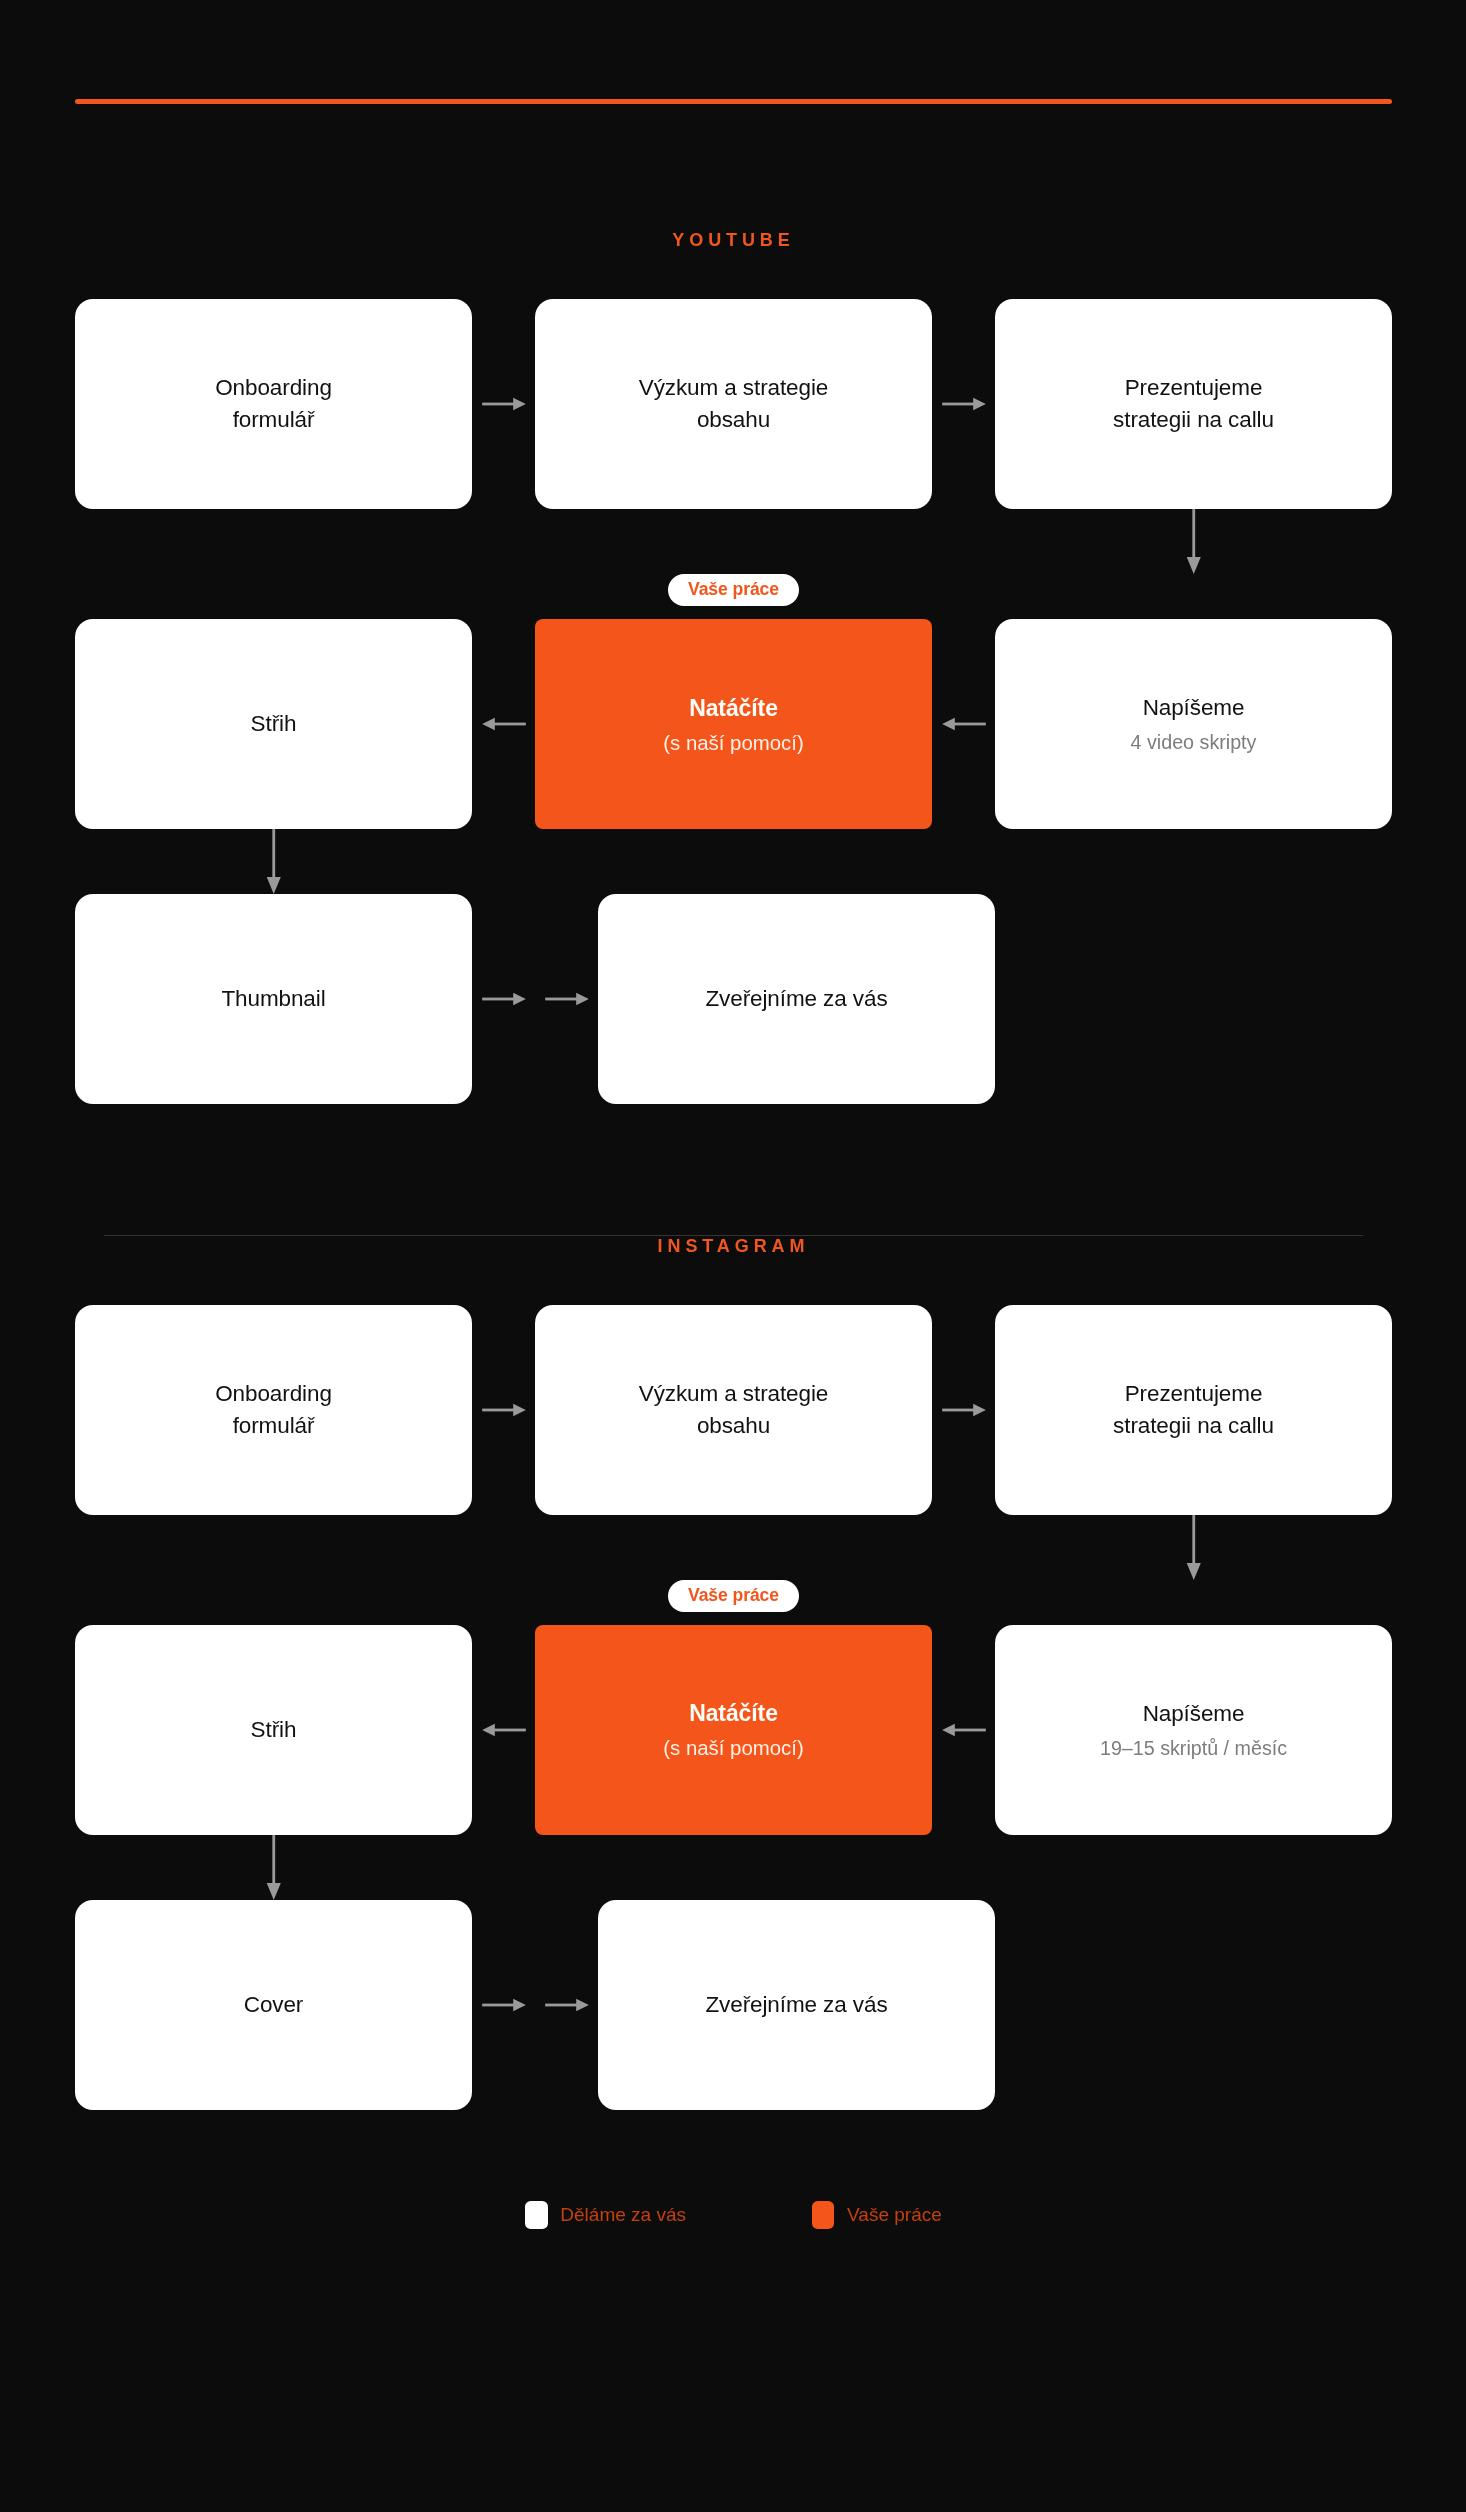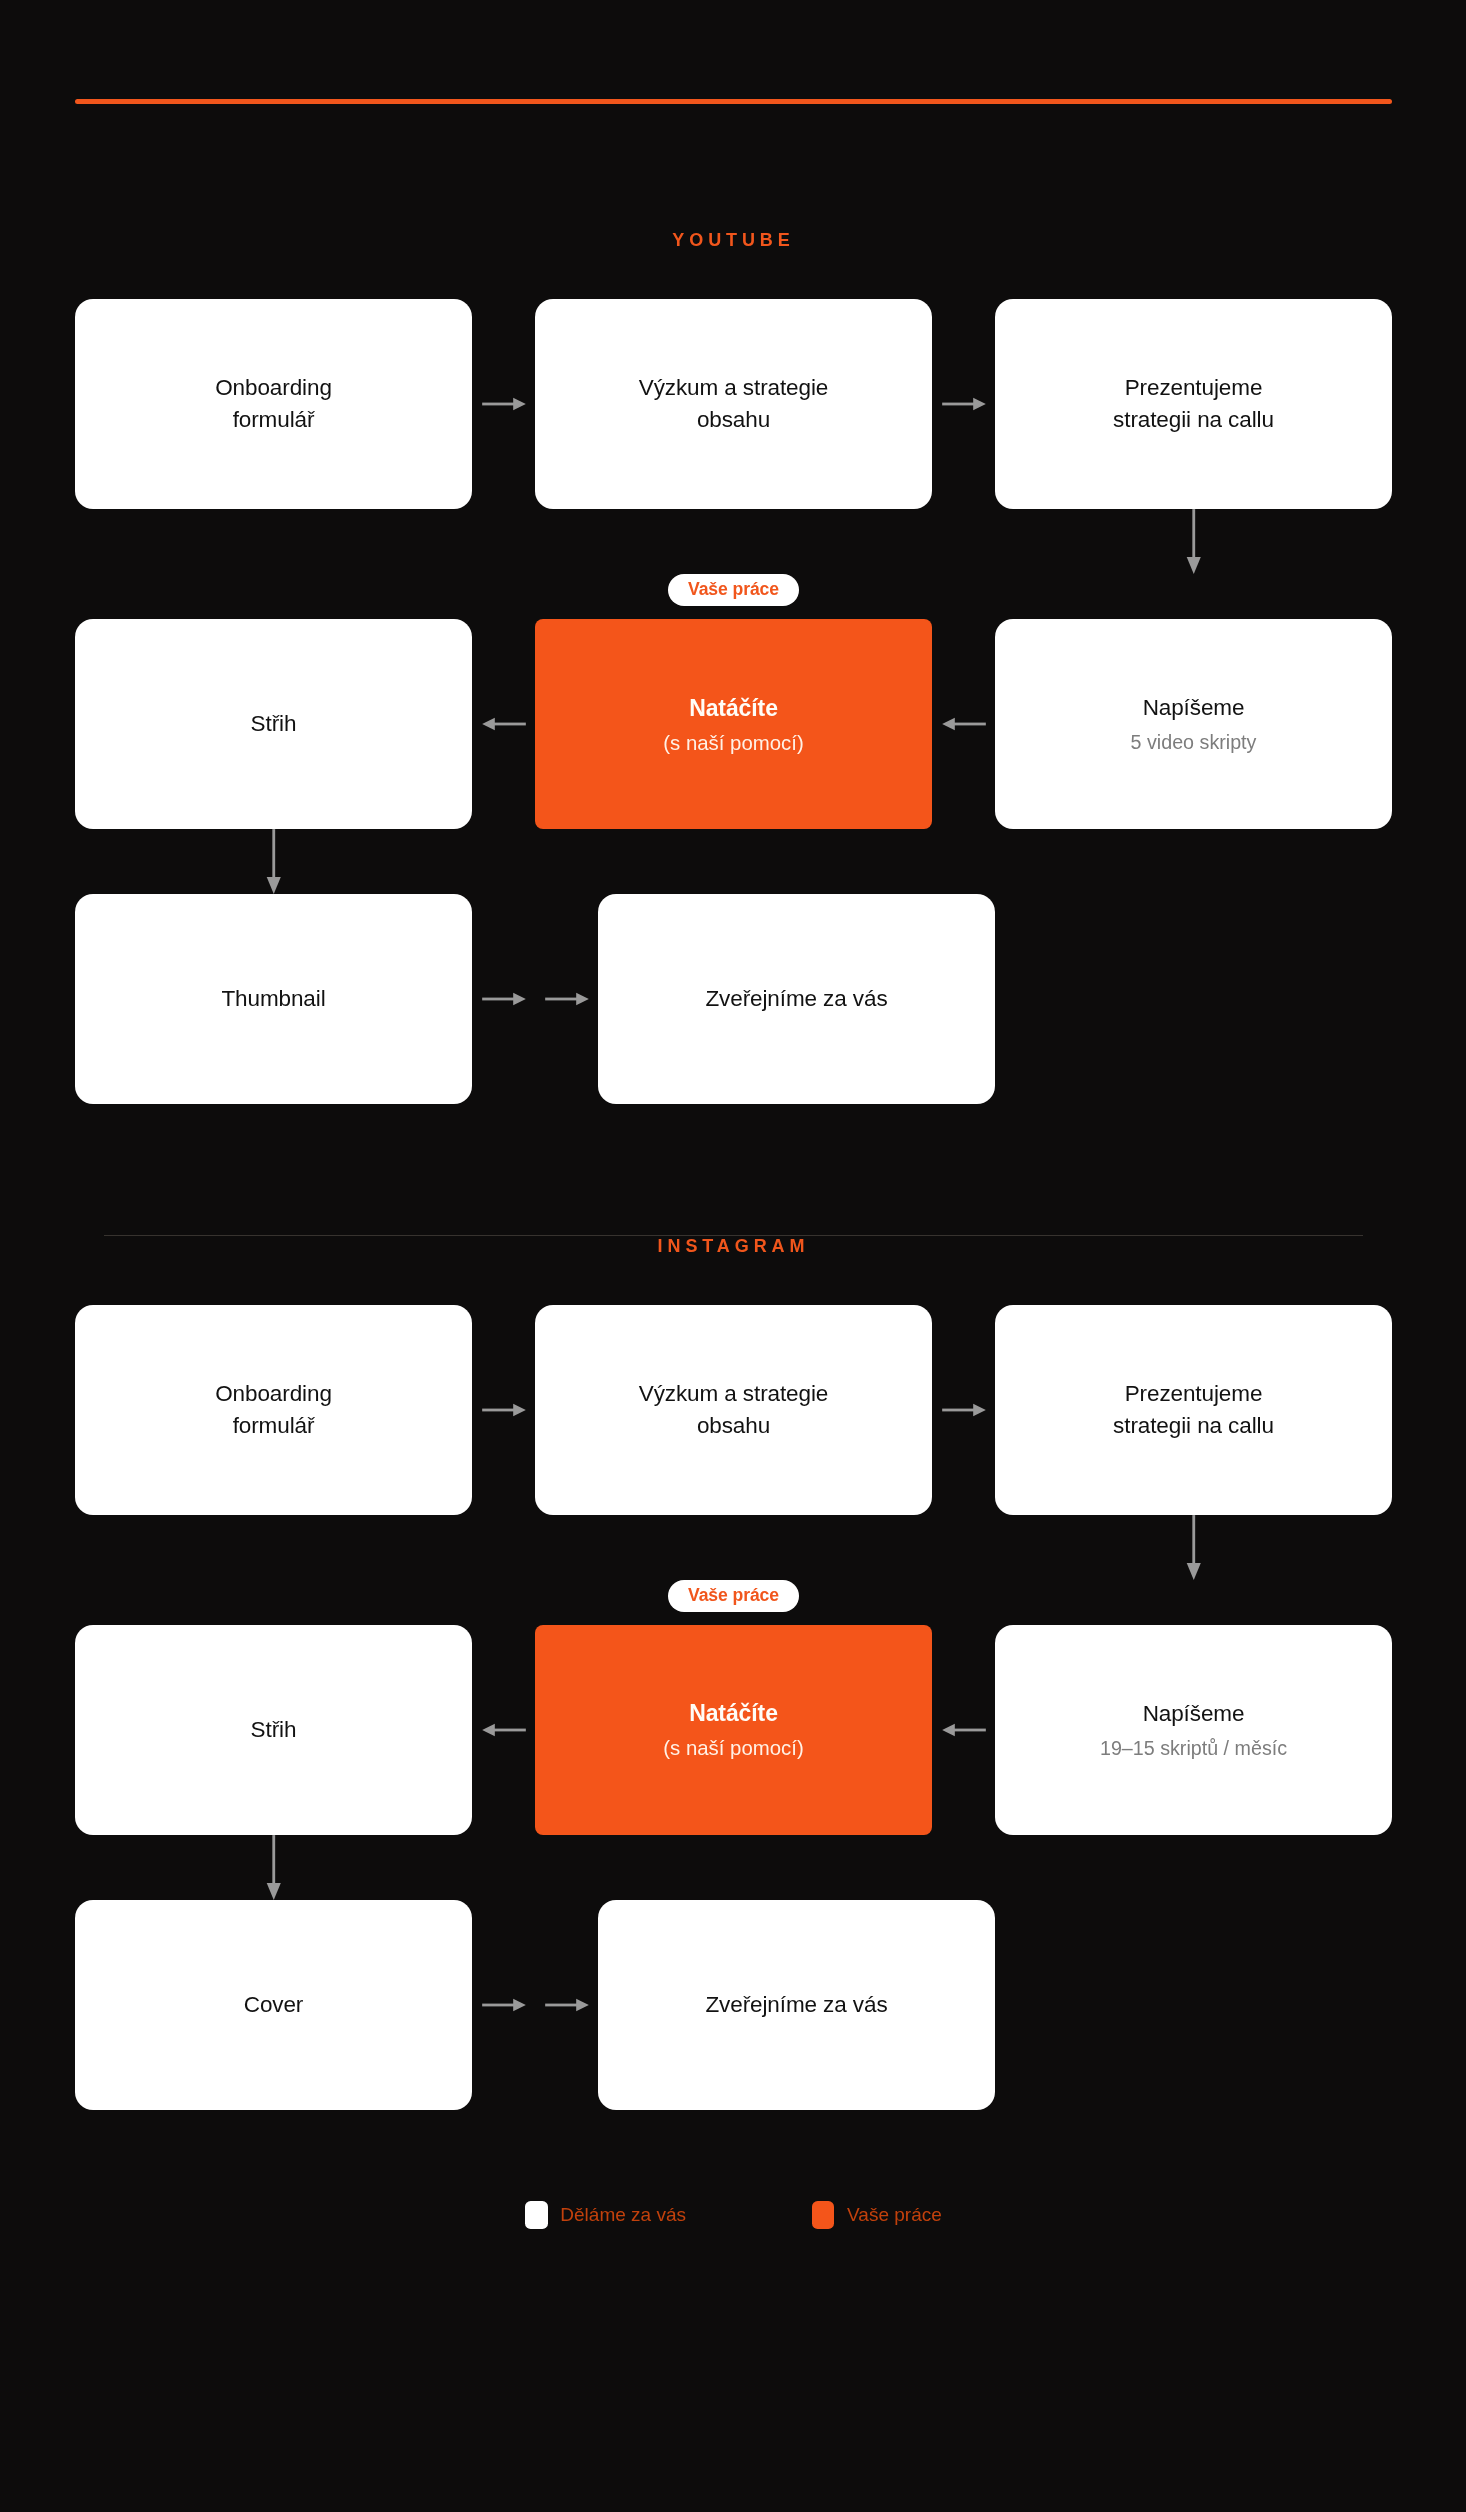--- a/index.html
+++ b/index.html
@@ -276,21 +276,21 @@
               <span class="h-arrow">
                 <svg width="44" height="15.5" viewBox="0 0 62 22">
                   <rect x="14" y="9" width="48" height="4" fill="#9a9a9a"></rect>
                   <path d="M0 11 L18 2 L18 20 Z" fill="#9a9a9a"></path>
                 </svg>
               </span>
             </div>
             <div class="cell">
               <div class="card">
                 <div class="card-title">Napíšeme</div>
-                <div class="card-sub">5 video skripty</div>
+                <div class="card-sub">4 video skripty</div>
               </div>
             </div>
           </div>
           <div class="vconn">
             <span class="v-arrow" style="left: 266px;">
               <svg width="15.5" height="65" viewBox="0 0 22 92">
                 <rect x="9" y="0" width="4" height="72" fill="#9a9a9a"></rect>
                 <path d="M11 92 L1 68 L21 68 Z" fill="#9a9a9a"></path>
               </svg>
             </span>

